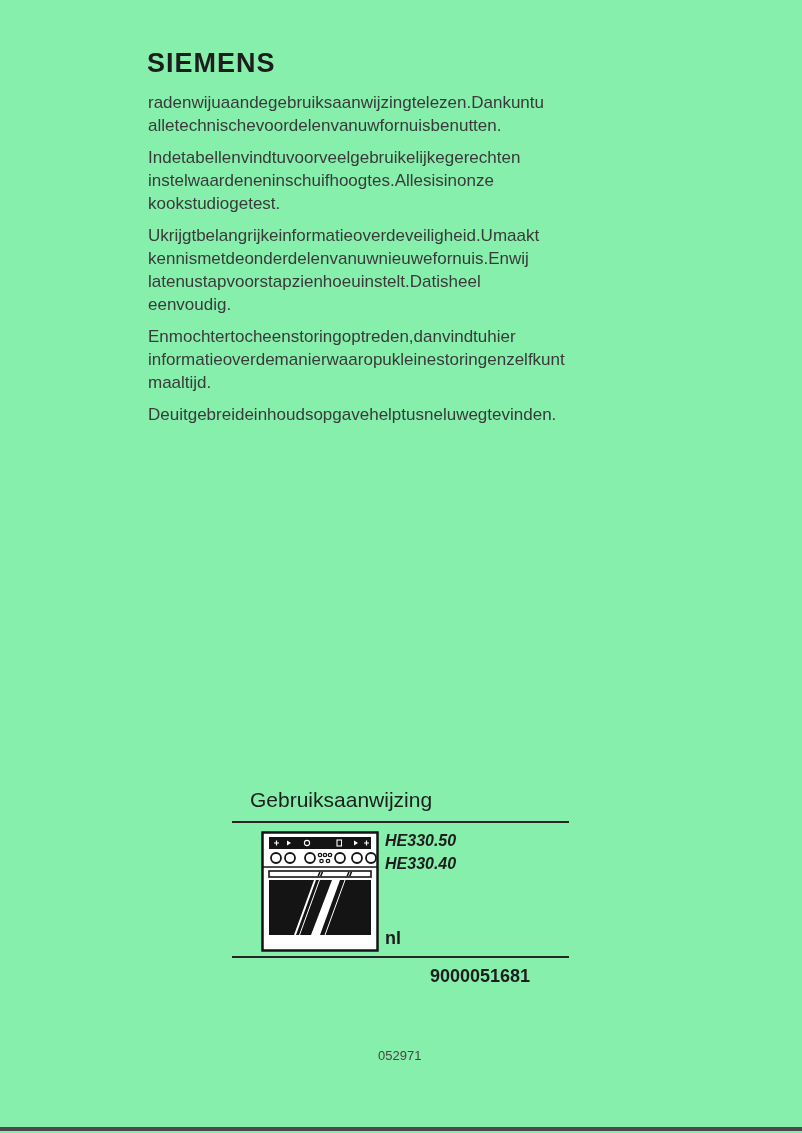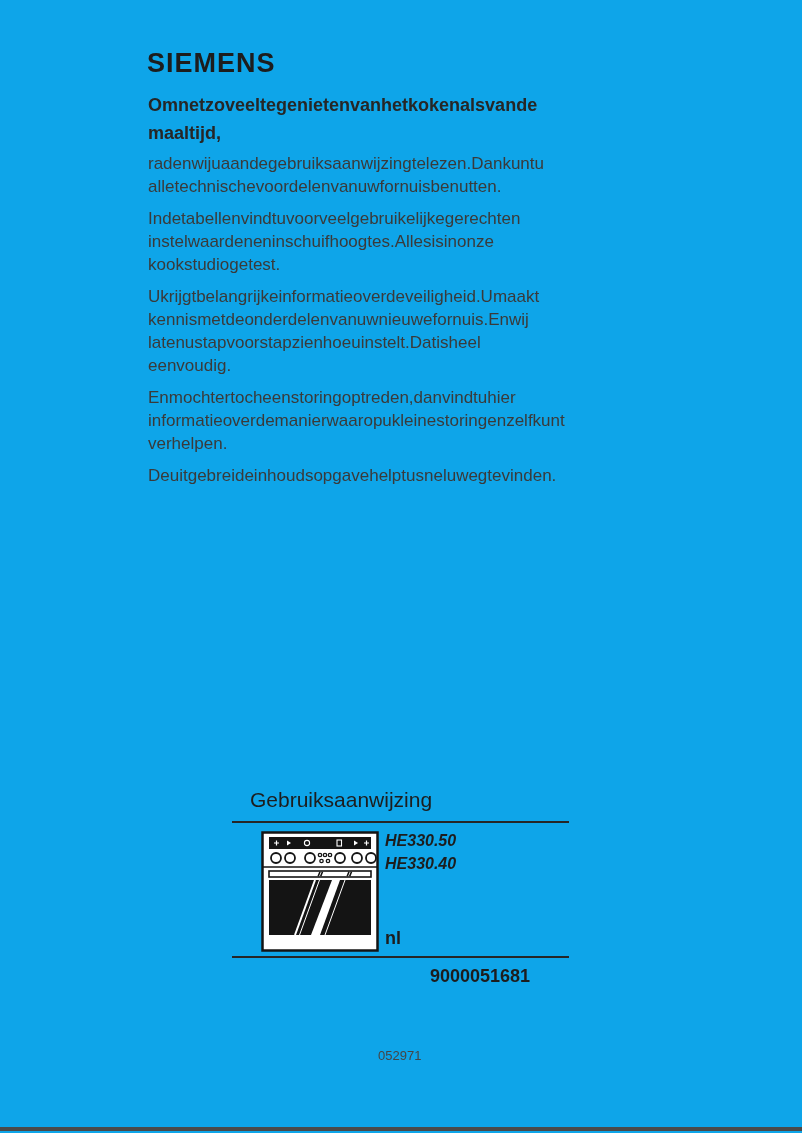--- a/index.html
+++ b/index.html
@@ -1,21 +1,21 @@
 <!DOCTYPE html>
 <html><head>
 <meta charset="utf-8">
 <style>
   * { margin: 0; padding: 0; box-sizing: border-box; }
   html, body { background: #ffffff; }
   .page {
     position: relative;
     width: 802px;
     height: 1133px;
-    background: #0ea5e9;
+    background: #86efac;
     font-family: "Liberation Sans", sans-serif;
     overflow: hidden;
   }
   .brand {
     position: absolute;
     left: 147px;
     top: 48px;
     font-size: 27px;
     font-weight: bold;
     letter-spacing: 1px;
@@ -105,34 +105,32 @@
   }
 </style>
 </head>
 <body>
 
 <div class="page">
 
   <div class="brand">SIEMENS</div>
 
   <div class="intro">
-    <div class="intro-heading">Omnetzoveeltegenietenvanhetkokenalsvande
-maaltijd,</div>
     <p>radenwijuaandegebruiksaanwijzingtelezen.Dankuntu
 alletechnischevoordelenvanuwfornuisbenutten.</p>
     <p>Indetabellenvindtuvoorveelgebruikelijkegerechten
 instelwaardeneninschuifhoogtes.Allesisinonze
 kookstudiogetest.</p>
     <p>Ukrijgtbelangrijkeinformatieoverdeveiligheid.Umaakt
 kennismetdeonderdelenvanuwnieuwefornuis.Enwij
 latenustapvoorstapzienhoeuinstelt.Datisheel
 eenvoudig.</p>
     <p>Enmochtertocheenstoringoptreden,danvindtuhier
 informatieoverdemanierwaaropukleinestoringenzelfkunt
-verhelpen.</p>
+maaltijd.</p>
     <p class="gap-below">Deuitgebreideinhoudsopgavehelptusneluwegtevinden.</p>
   </div>
 
   <div class="manual-title">Gebruiksaanwijzing</div>
   <div class="rule rule-top"></div>
 
   <svg class="oven" width="118" height="122" viewBox="0 0 118 122" xmlns="http://www.w3.org/2000/svg">
 
     <rect x="1.5" y="1.5" width="115" height="118" fill="#ffffff" stroke="#141414" stroke-width="2.5"></rect>
 

